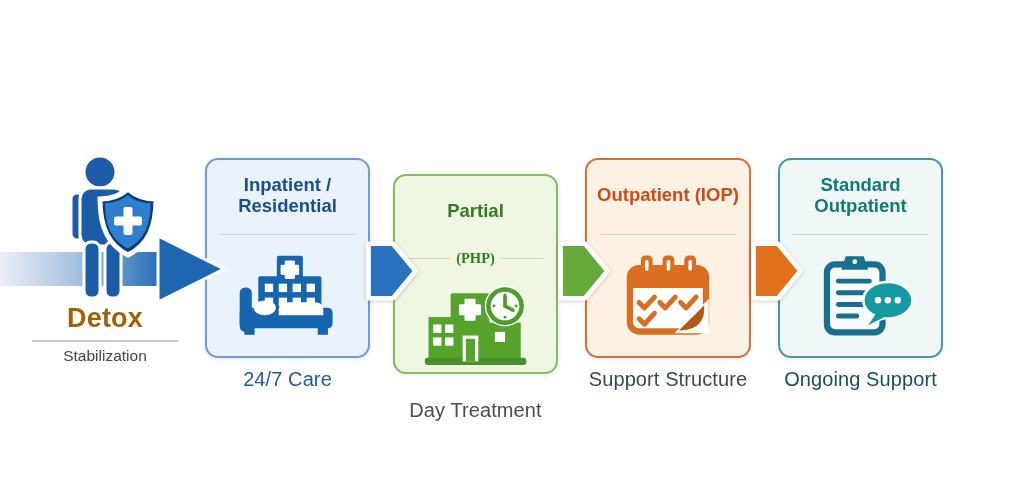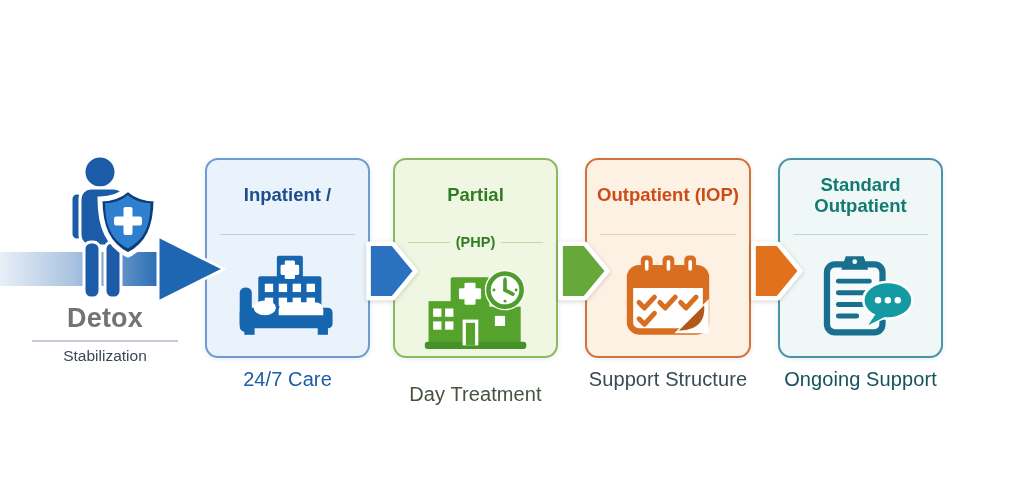--- a/index.html
+++ b/index.html
@@ -12,49 +12,49 @@
 
   
   .flow-arrow{position:absolute;left:0;top:228;z-index:3;}
   .flow-arrow{top:228px;}
 
   
   .person{position:absolute;left:58px;top:155px;z-index:4;}
 
   
   .detox-label{position:absolute;left:20px;top:303px;width:170px;text-align:center;z-index:4;}
-  .detox-title{font-size:27px;font-weight:bold;color:#737373;letter-spacing:.2px;}
+  .detox-title{font-size:27px;font-weight:bold;color:#a16207;letter-spacing:.2px;}
   .detox-rule{border:none;border-top:2px solid #c3cbd6;margin:6px 12px 5px;}
   .detox-sub{font-size:15.5px;color:#3d4656;font-weight:500;}
 
   
   .card{
     position:absolute;top:158px;height:200px;width:165px;
     box-sizing:border-box;border:2px solid var(--border);
     background:var(--bg);border-radius:13px;
     box-shadow:0 1px 5px rgba(30,60,90,.10);
     display:flex;flex-direction:column;z-index:1;gap:16px;
   }
   .card.c1{left:205px;--bg:#eaf2fb;--border:#6f9bd2;--title:#1c4e8e;--caption:#1c5da5;--div:#bcd0e8;}
-  .card.c2{left:393px;--bg:#eff6e1;--border:#8ab95e;--title:#2f7d23;--caption:#46523f;--div:#c4d8a8;}
+  .card.c2{left:393px;margin-top:16px;--bg:#eff6e1;--border:#8ab95e;--title:#2f7d23;--caption:#46523f;--div:#c4d8a8;}
   .card.c3{left:585px;width:166px;--bg:#fdf1e3;--border:#d2713a;--title:#cb4c16;--caption:#374b55;--div:#eccfae;}
   .card.c4{left:778px;--bg:#f0f8f7;--border:#4b94a8;--title:#127a71;--caption:#14525e;--div:#bad8dc;}
 
   .card-title{
     margin-top:12px;min-height:46px;display:flex;flex-direction:column;justify-content:center;
     text-align:center;font-weight:bold;font-size:18.5px;line-height:1.16;color:var(--title);
   }
   .divider-row{
     position:relative;height:16px;margin:0 13px;
     display:flex;align-items:center;justify-content:center;
   }
   .divider-row::before{content:"";position:absolute;left:0;right:0;top:50%;height:1px;background:var(--div);}
   .divider-row .badge{
     position:relative;background:var(--bg);padding:0 6px;
-    font-weight:bold;font-size:14.5px;color:var(--title);
+    font-weight:bold;font-size:14.5px;color:var(--title);font-family:Liberation Serif, serif;
   }
   .divider-row .badge:empty{padding:0;}
   .icon-zone{flex:1;display:flex;align-items:center;justify-content:center;}
   .bottom-divider{height:1px;background:var(--div);margin:0 14px;}
   .card-caption{
     height:39px;display:flex;align-items:center;justify-content:center;
     font-size:20px;color:var(--caption);font-weight:500;letter-spacing:.1px;
   }
 
   
@@ -98,20 +98,21 @@
 
   <div class="detox-label">
     <div class="detox-title">Detox</div>
     <hr class="detox-rule">
     <div class="detox-sub">Stabilization</div>
   </div>
 
   <div class="card c1">
     <div class="card-title">
       <span>Inpatient /</span>
+      <span>Residential</span>
     </div>
     <div class="divider-row">
       <span class="badge"></span>
     </div>
     <div class="icon-zone">
       <svg width="104" height="86" viewBox="0 0 112 92">
         <g fill="#1565af">
           <rect x="44" y="6" width="28" height="30" rx="2"></rect>
           <rect x="24" y="28" width="68" height="48" rx="2"></rect>
         </g>

